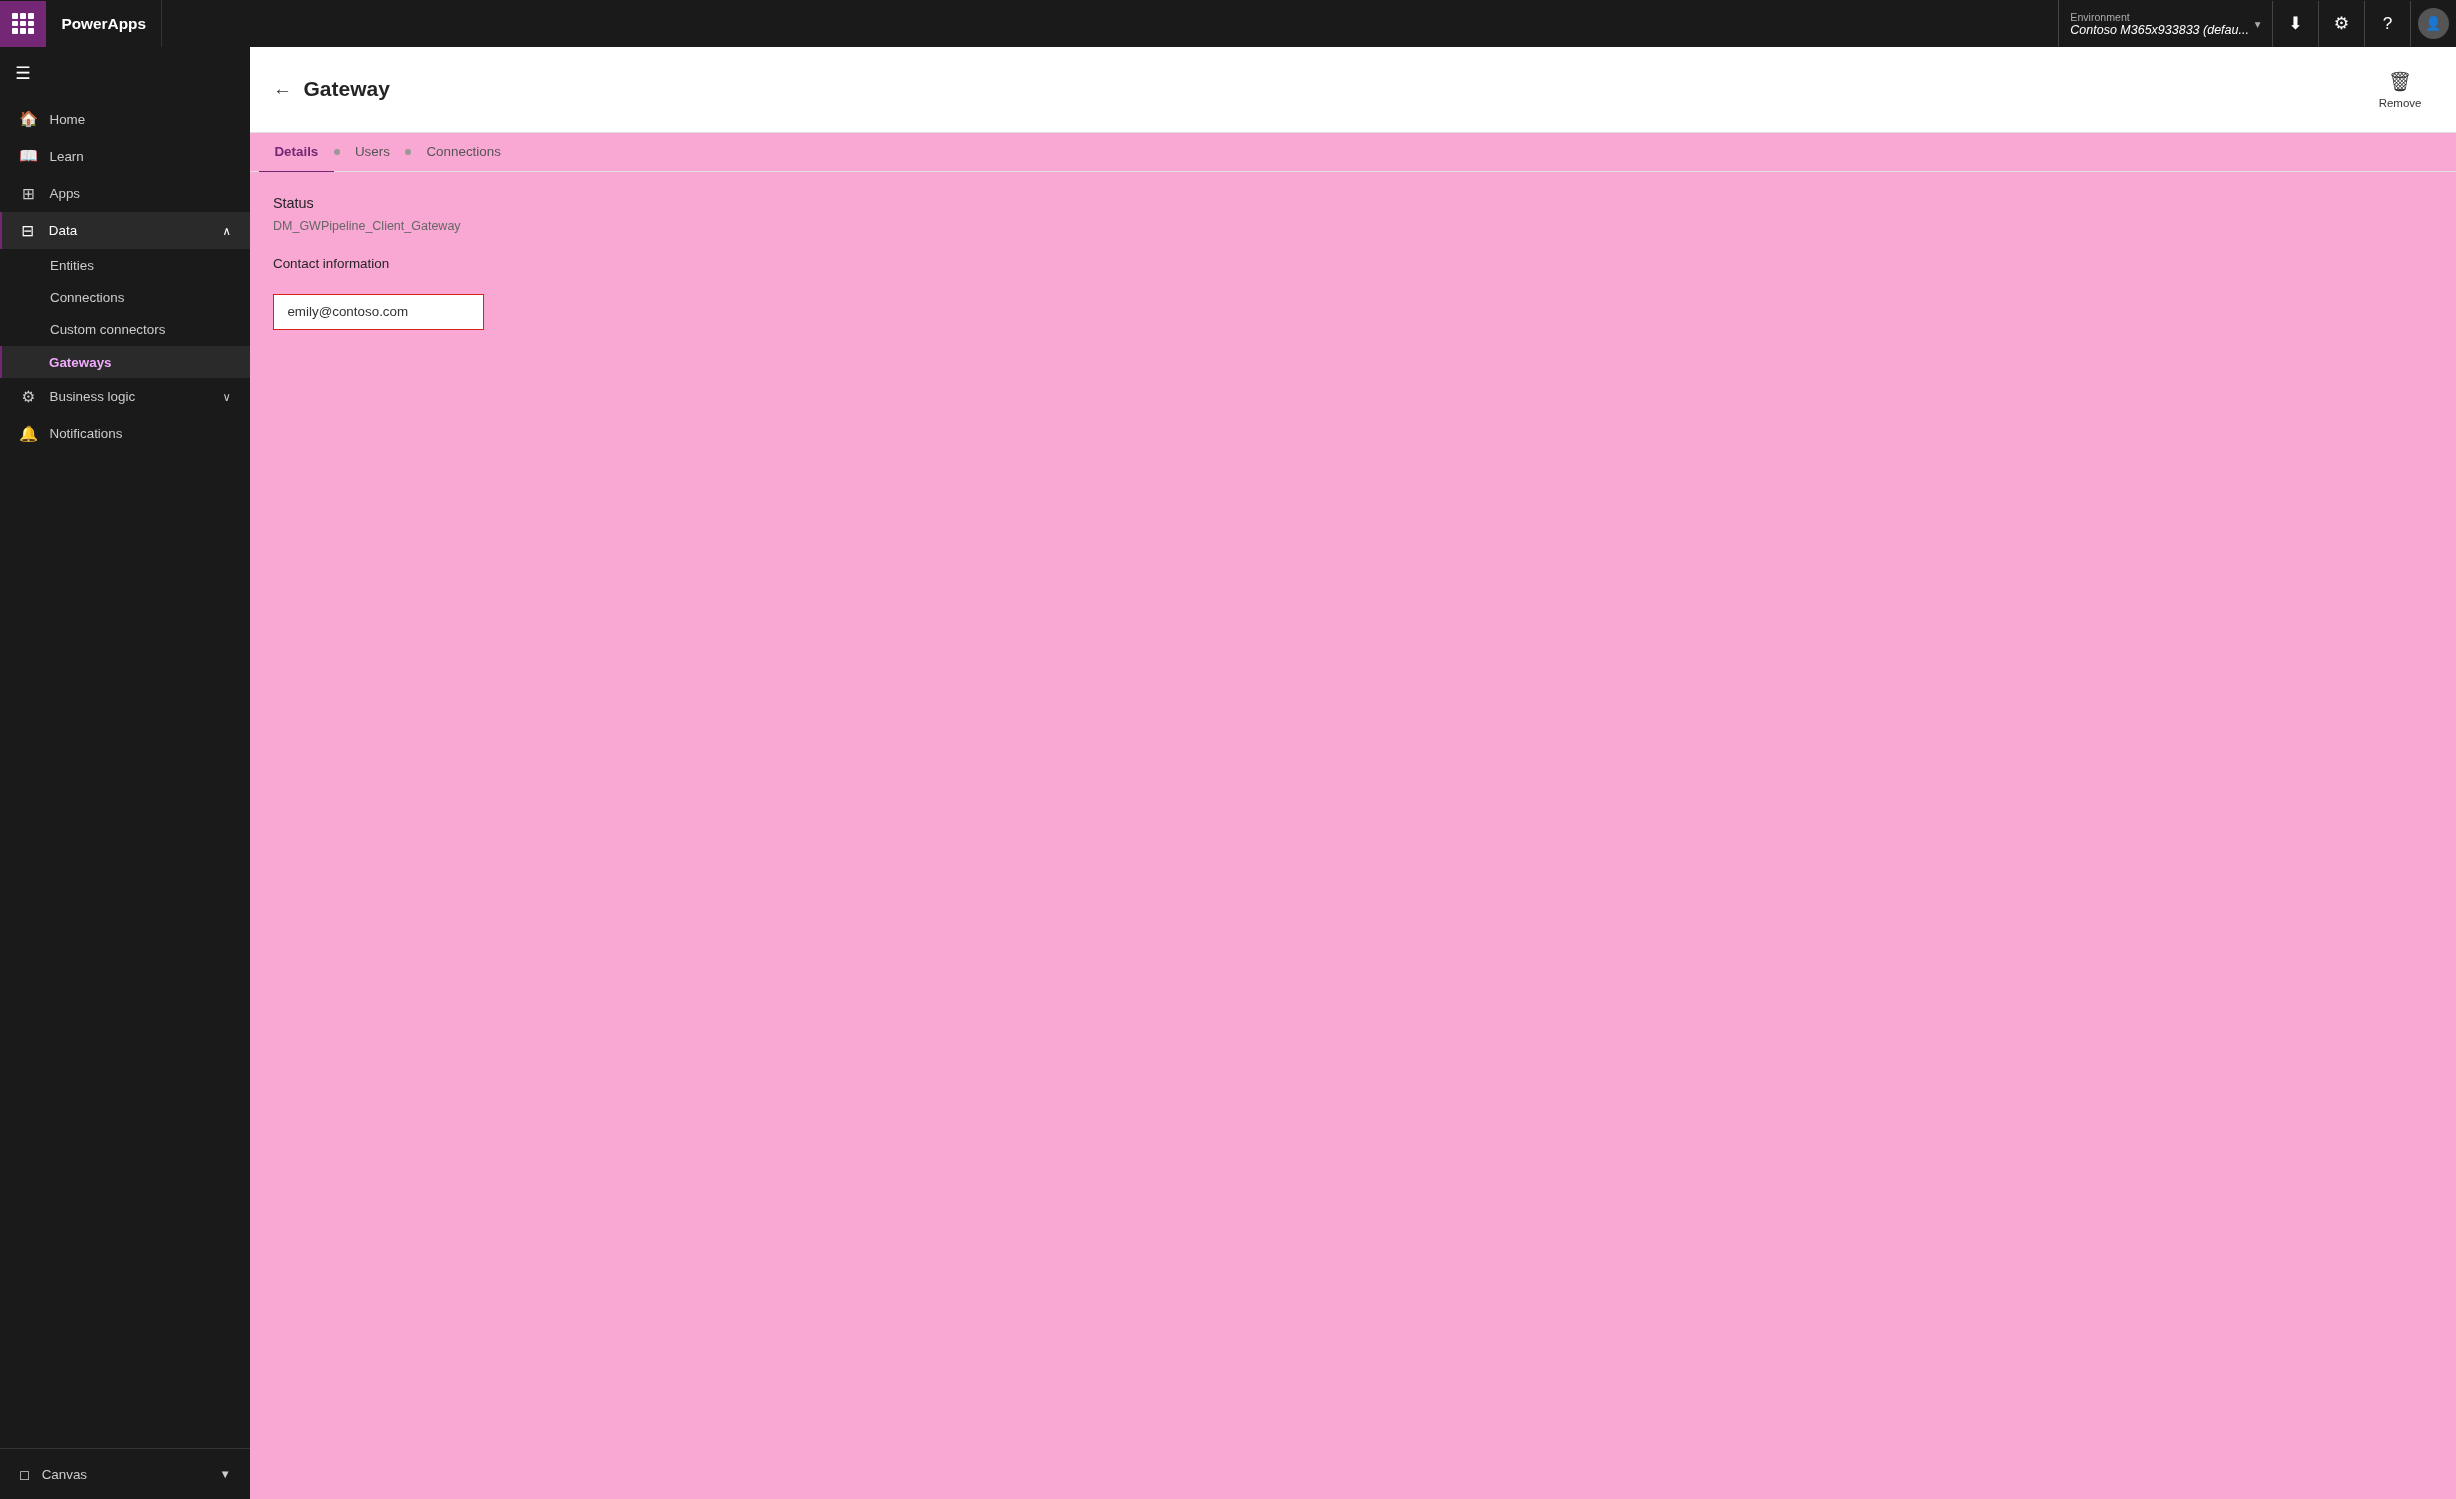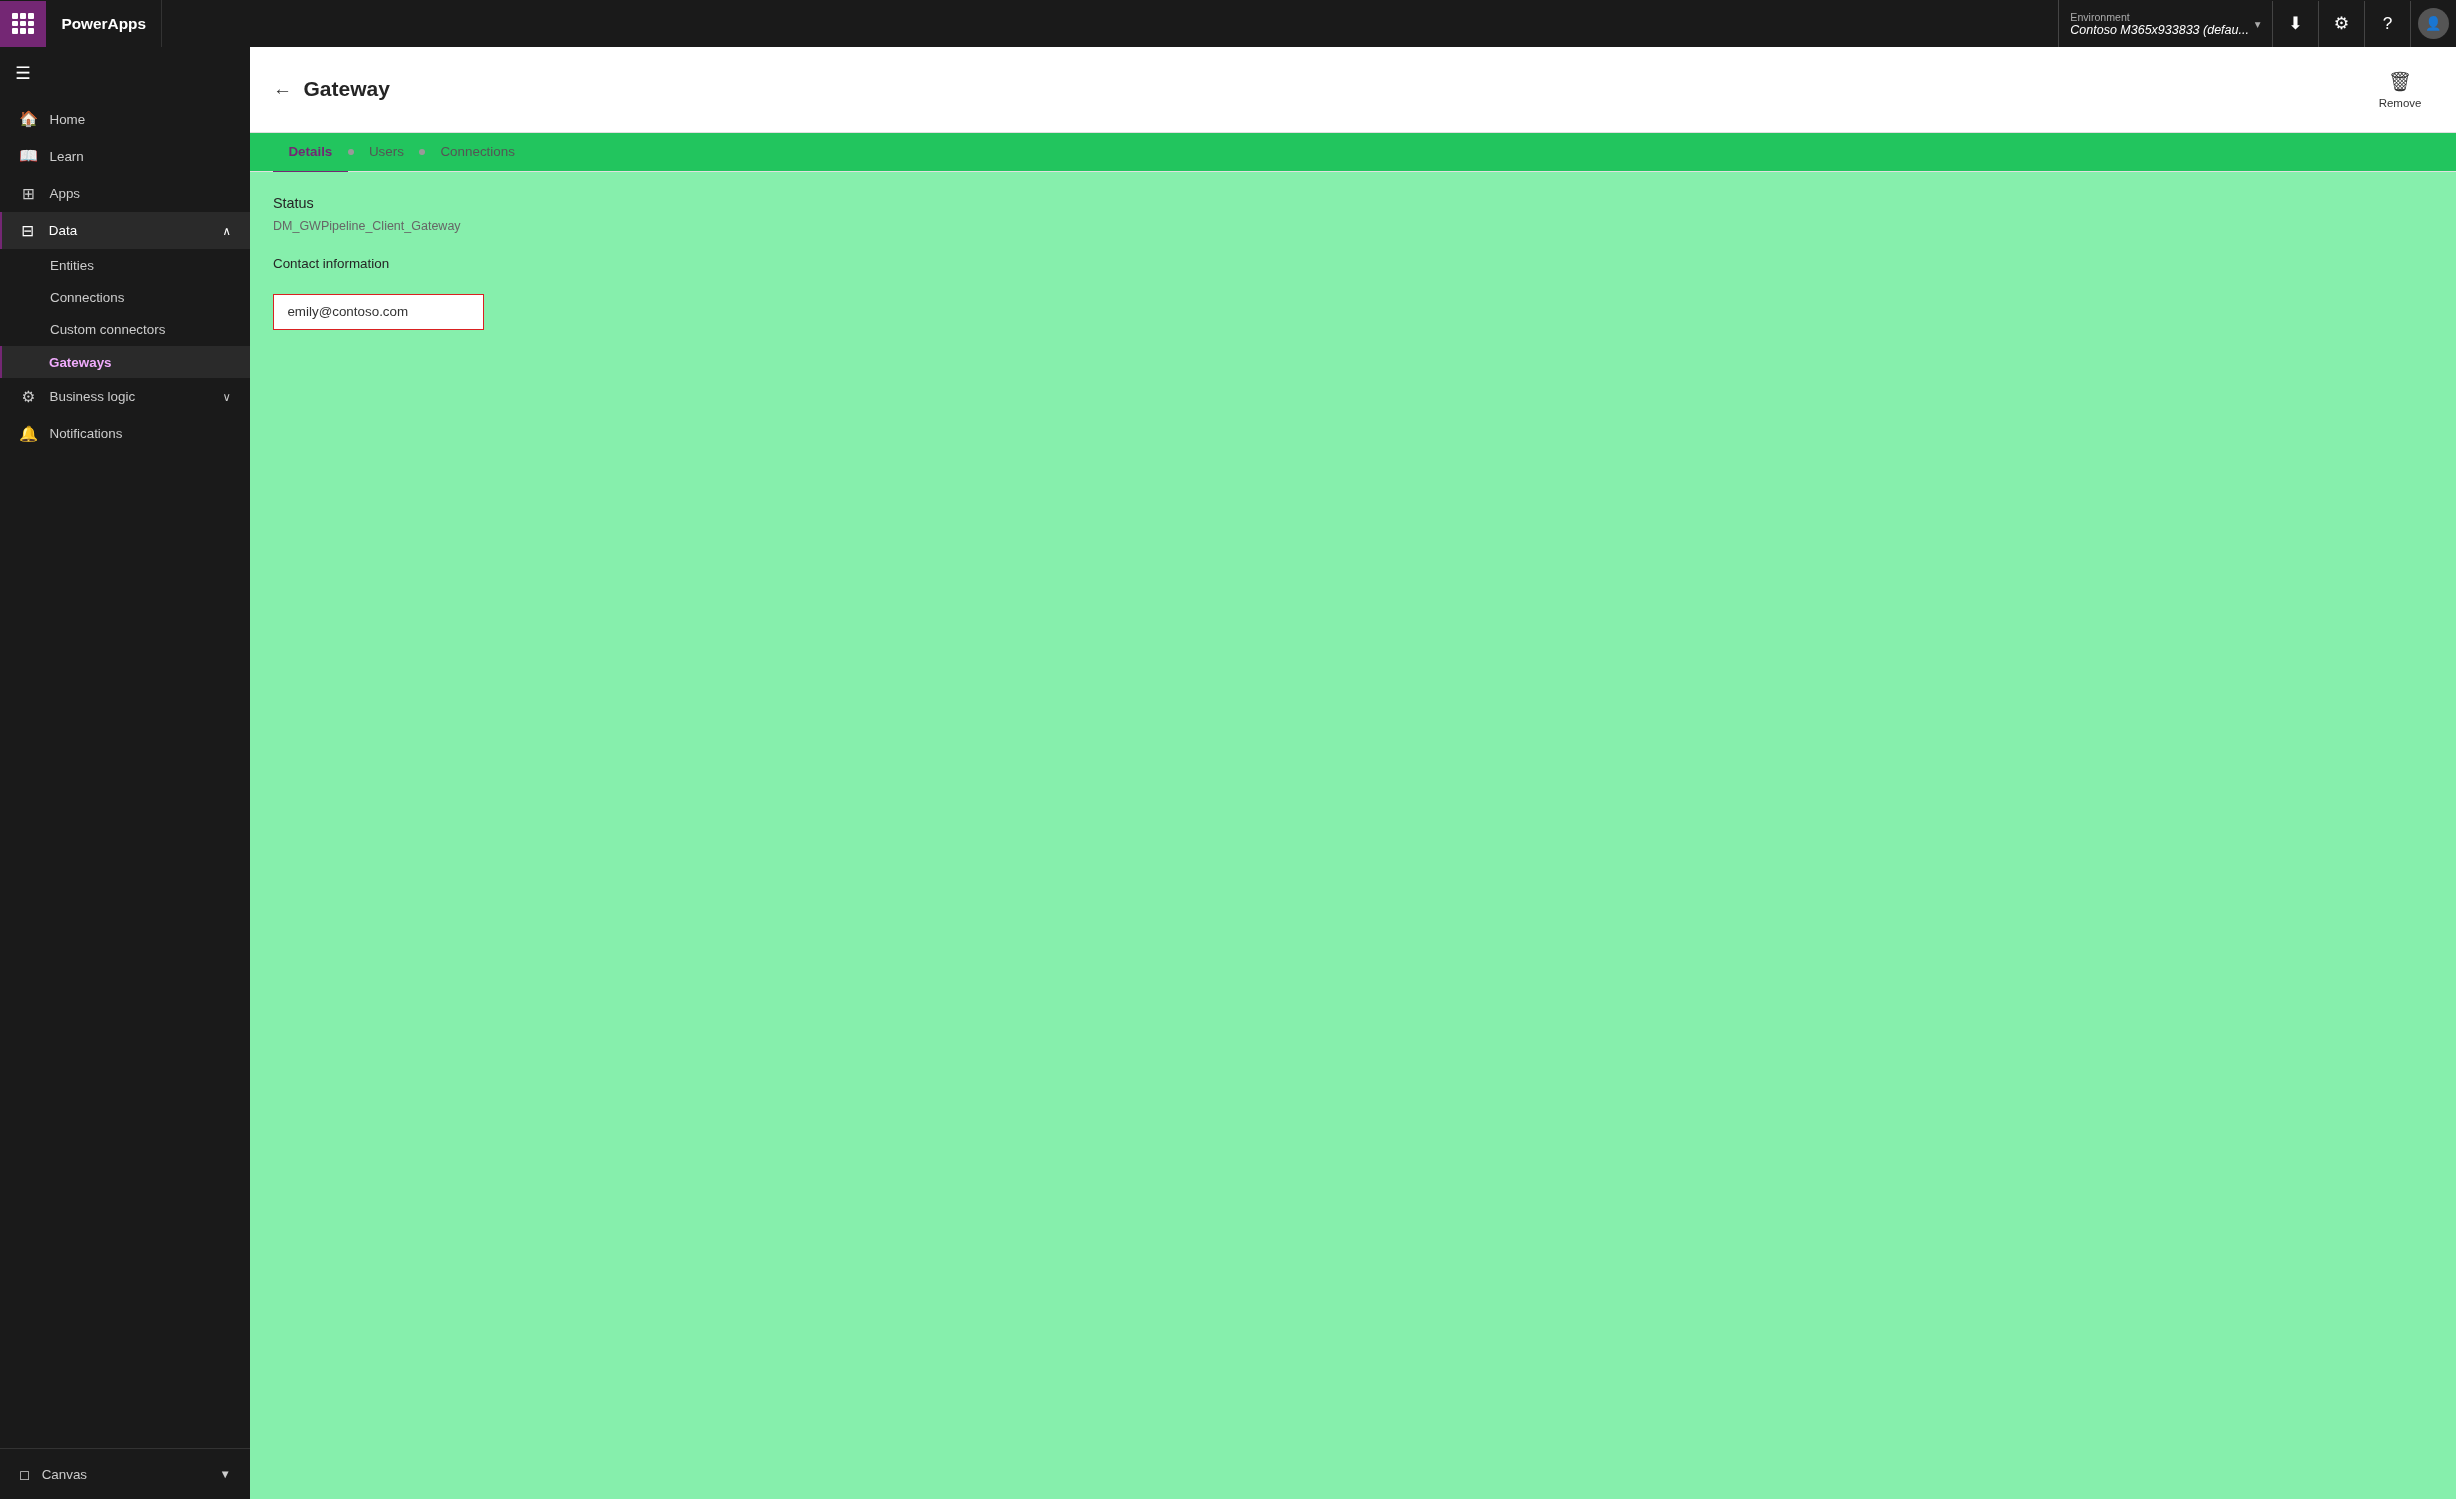--- a/index.html
+++ b/index.html
@@ -89,33 +89,33 @@
     .page-title { font-size: 21px; font-weight: 600; color: #252525; flex: 1; }
     .remove-btn {
       display: flex; flex-direction: column; align-items: center; gap: 3.8px;
       cursor: pointer; color: #333; padding: 7.7px 11.5px;
     }
     .remove-btn-icon { font-size: 19px; }
     .remove-btn-label { font-size: 11.5px; }
 
     
     .tabs {
-      display: flex; align-items: center; gap: 0; padding: 0 23px;
-      background: #22c55e; border-bottom: 1px solid #e0e0e0;
+      display: flex; align-items: center; gap: 0; padding: 0 9px;
+      background: #f9a8d4; border-bottom: 1px solid #e0e0e0;
     }
     .tab {
       padding: 11.5px 15.4px; cursor: pointer; font-size: 13.4px; color: #555;
       border-bottom: 1.9px solid transparent; margin-bottom: -1px;
       display: flex; align-items: center; gap: 7.7px;
     }
     .tab.active { color: #742774; border-bottom-color: #742774; font-weight: 600; }
     .tab-dot { width: 5.8px; height: 5.8px; border-radius: 50%; background: #999; }
 
     
-    .content-body { flex: 1; background: #86efac; padding: 23px; overflow-y: auto; }
+    .content-body { flex: 1; background: #f9a8d4; padding: 23px; overflow-y: auto; }
 
     .section-label { font-size: 14.4px; color: #252525; margin-bottom: 7.7px; font-weight: 400; }
     .section-value { font-size: 12.5px; color: #666; margin-bottom: 23px; }
 
     .contact-label { font-size: 13.4px; color: #252525; margin-bottom: 23px; }
     .contact-input {
       border: 1.9px solid #d92121;
       background: white;
       padding: 9.6px 13.4px;
       font-size: 13.4px;

